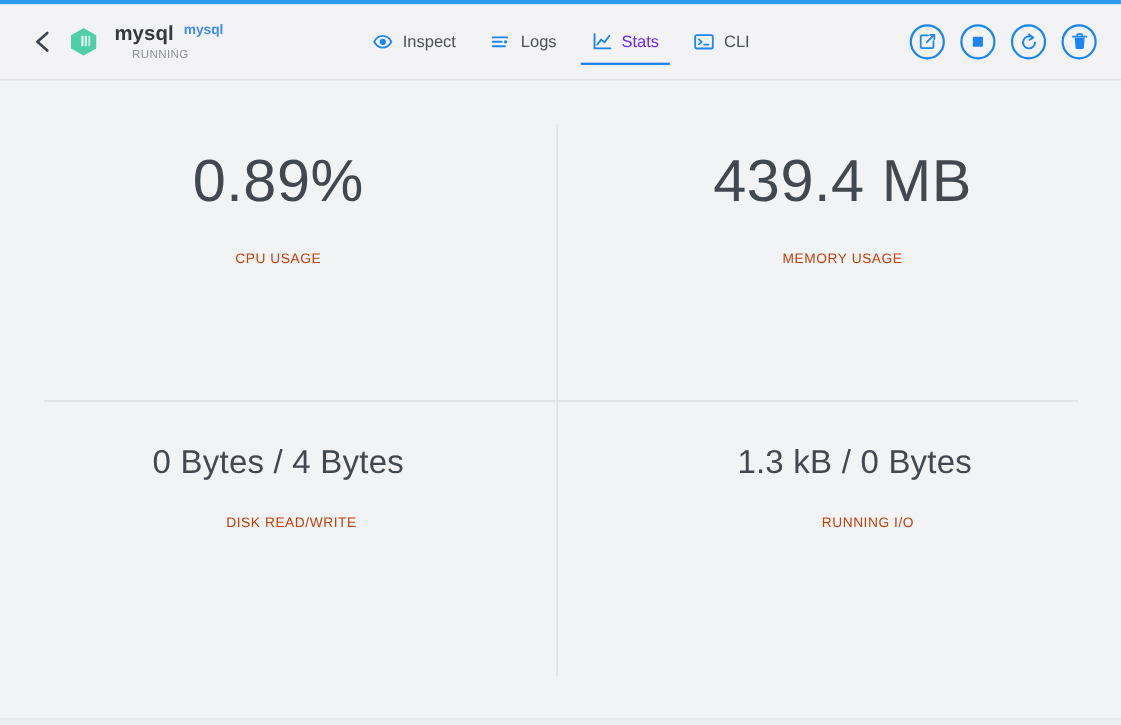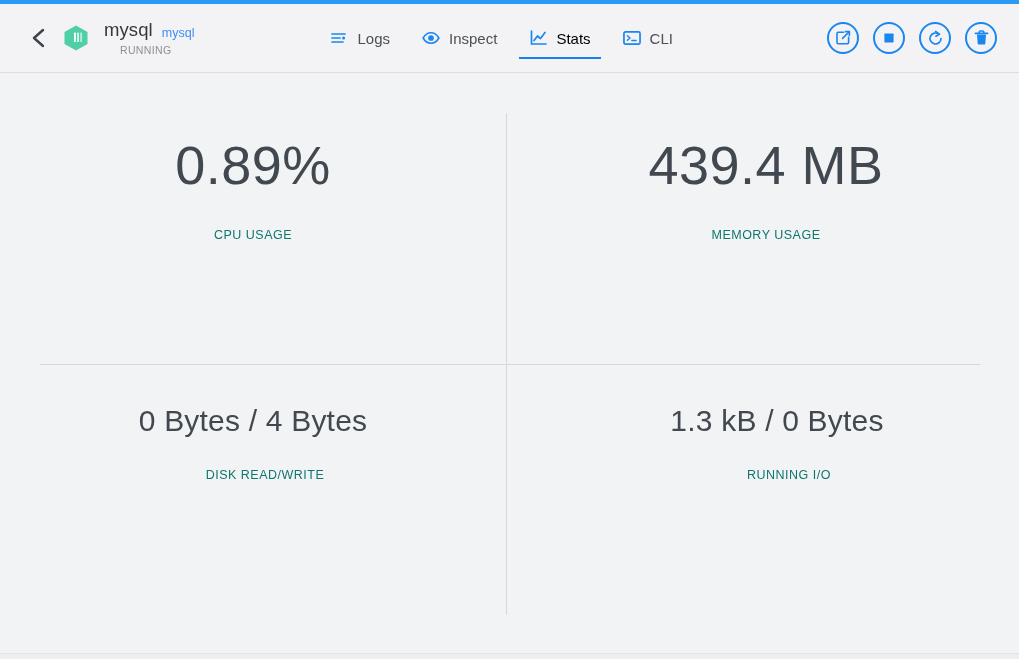--- a/index.html
+++ b/index.html
@@ -68,22 +68,23 @@
   .title-block {
     flex: none;
     margin-left: 14px;
     display: flex;
     flex-direction: column;
     justify-content: center;
     line-height: 1;
   }
   .title-row {
     display: flex;
-    align-items: flex-end;
+    align-items: flex-start;
     gap: 9px;
+    font-weight: bold;
   }
   .title-name {
     font-size: 18.5px;
     color: #33383d;
     letter-spacing: 0.1px;
   }
   .title-image {
     font-size: 12.5px;
     color: #3d8ef5;
     cursor: pointer;
@@ -119,21 +120,21 @@
     justify-content: center;
     width: 18px;
     height: 18px;
   }
   .tab .tab-ico svg { display: block; }
   .tab-label {
     font-size: 15px;
     color: #4b5055;
     white-space: nowrap;
   }
-  .tab.active .tab-label { color: #000000; }
+  .tab.active .tab-label { color: #6d28d9; }
   .tab.active .tab-underline {
     position: absolute;
     left: 6px;
     right: 6px;
     bottom: 13px;
     height: 2.5px;
     background: #1a7ef0;
   }
 
   
@@ -198,21 +199,21 @@
   .stat-value {
     color: #41484f;
     font-weight: 300;
     white-space: nowrap;
   }
   .big .stat-value { font-size: 54px; letter-spacing: 0.5px; }
   .small .stat-value { font-size: 30px; letter-spacing: 0.2px; }
   .stat-label {
     margin-top: 32px;
     font-size: 12.5px;
-    color: #0f766e;
+    color: #c2410c;
     letter-spacing: 0.5px;
     white-space: nowrap;
   }
   .small .stat-label { margin-top: 30px; padding-left: 24px; }
 
   
   .footer {
     position: absolute;
     left: 0;
     top: 653px;
@@ -251,45 +252,45 @@
 
     <div class="title-block">
       <div class="title-row">
         <span class="title-name">mysql</span>
         <span class="title-image">mysql</span>
       </div>
       <div class="title-status">RUNNING</div>
     </div>
 
     <div class="tabs">
+
+      <div class="tab">
+        <span class="tab-ico">
+          <svg width="19" height="14" viewBox="0 0 19 14">
+            <path d="M1.2 7C3.4 3 6.3 1.4 9.5 1.4S15.6 3 17.8 7c-2.2 4-5.1 5.6-8.3 5.6S3.4 11 1.2 7z" fill="none" stroke="#1a86f0" stroke-width="1.7"></path>
+            <circle cx="9.5" cy="7" r="3" fill="#1a86f0"></circle>
+          </svg>
+        </span>
+        <span class="tab-label">Inspect</span>
+      </div>
 
       <div class="tab">
         <span class="tab-ico">
           <svg width="17" height="14" viewBox="0 0 17 14">
             <g stroke="#1a86f0" stroke-width="1.7" stroke-linecap="round">
               <line x1="1" y1="3" x2="14" y2="3"></line>
               <line x1="1" y1="7" x2="9" y2="7"></line>
               <line x1="1" y1="11" x2="12" y2="11"></line>
             </g>
             <circle cx="12.6" cy="7" r="1.5" fill="#1a86f0"></circle>
           </svg>
         </span>
         <span class="tab-label">Logs</span>
       </div>
 
-      <div class="tab">
-        <span class="tab-ico">
-          <svg width="19" height="14" viewBox="0 0 19 14">
-            <path d="M1.2 7C3.4 3 6.3 1.4 9.5 1.4S15.6 3 17.8 7c-2.2 4-5.1 5.6-8.3 5.6S3.4 11 1.2 7z" fill="none" stroke="#1a86f0" stroke-width="1.7"></path>
-            <circle cx="9.5" cy="7" r="3" fill="#1a86f0"></circle>
-          </svg>
-        </span>
-        <span class="tab-label">Inspect</span>
-      </div>
-
       <div class="tab active">
         <span class="tab-ico">
           <svg width="17" height="16" viewBox="0 0 17 16">
             <polyline points="1.5,1 1.5,14 16,14" fill="none" stroke="#1a86f0" stroke-width="1.7" stroke-linecap="round" stroke-linejoin="round"></polyline>
             <polyline points="4,10.5 7.5,6 10.5,8.5 15,2.5" fill="none" stroke="#1a86f0" stroke-width="1.7" stroke-linecap="round" stroke-linejoin="round"></polyline>
           </svg>
         </span>
         <span class="tab-label">Stats</span>
         <span class="tab-underline"></span>
       </div>

